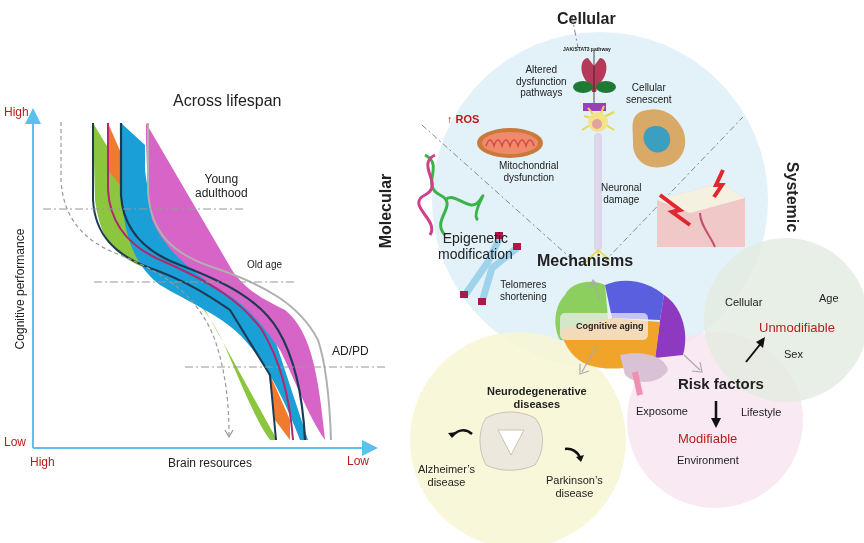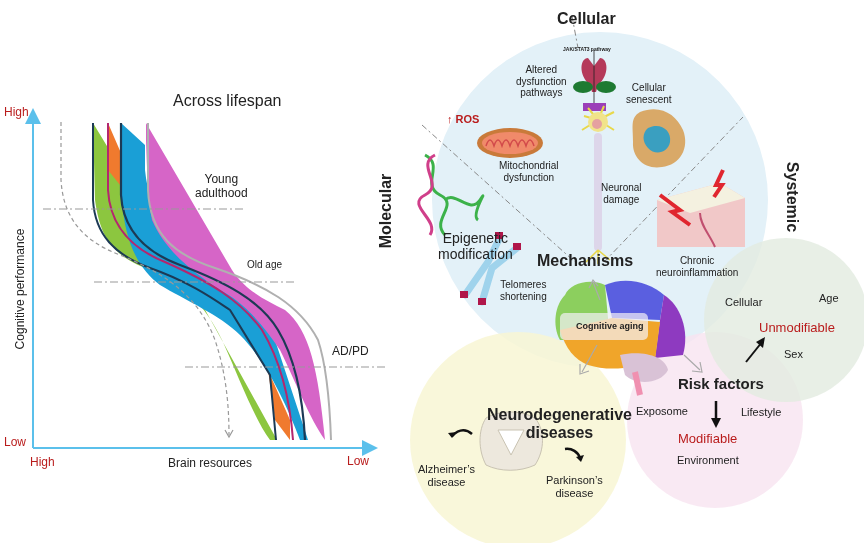--- a/index.html
+++ b/index.html
@@ -174,29 +174,25 @@
     <div>damage</div>
   </div>
   <div class="lbl" style="left:438px;top:230px;font-size:14px;">
     <div>Epigenetic</div>
     <div>modification</div>
   </div>
   <div class="lbl" style="left:500px;top:279px;font-size:10px;">
     <div>Telomeres</div>
     <div>shortening</div>
   </div>
-  <div class="lbl" style="left:656px;top:255px;font-size:10px;">
-    <div>Chronic</div>
-    <div>neuroinflammation</div>
-  </div>
 
   <div class="lbl bold" style="left:537px;top:252px;font-size:16px;text-align:center;">Mechanisms</div>
   <div class="lbl bold" style="left:576px;top:321px;font-size:9px;">Cognitive aging</div>
 
-  <div class="lbl bold" style="left:487px;top:406px;font-size:16px;">
+  <div class="lbl bold" style="left:487px;top:385px;font-size:11px;">
     <div>Neurodegenerative</div>
     <div>diseases</div>
   </div>
   <div class="lbl" style="left:418px;top:463px;font-size:11px;">
     <div>Alzheimer’s</div>
     <div>disease</div>
   </div>
   <div class="lbl" style="left:546px;top:474px;font-size:11px;">
     <div>Parkinson’s</div>
     <div>disease</div>

